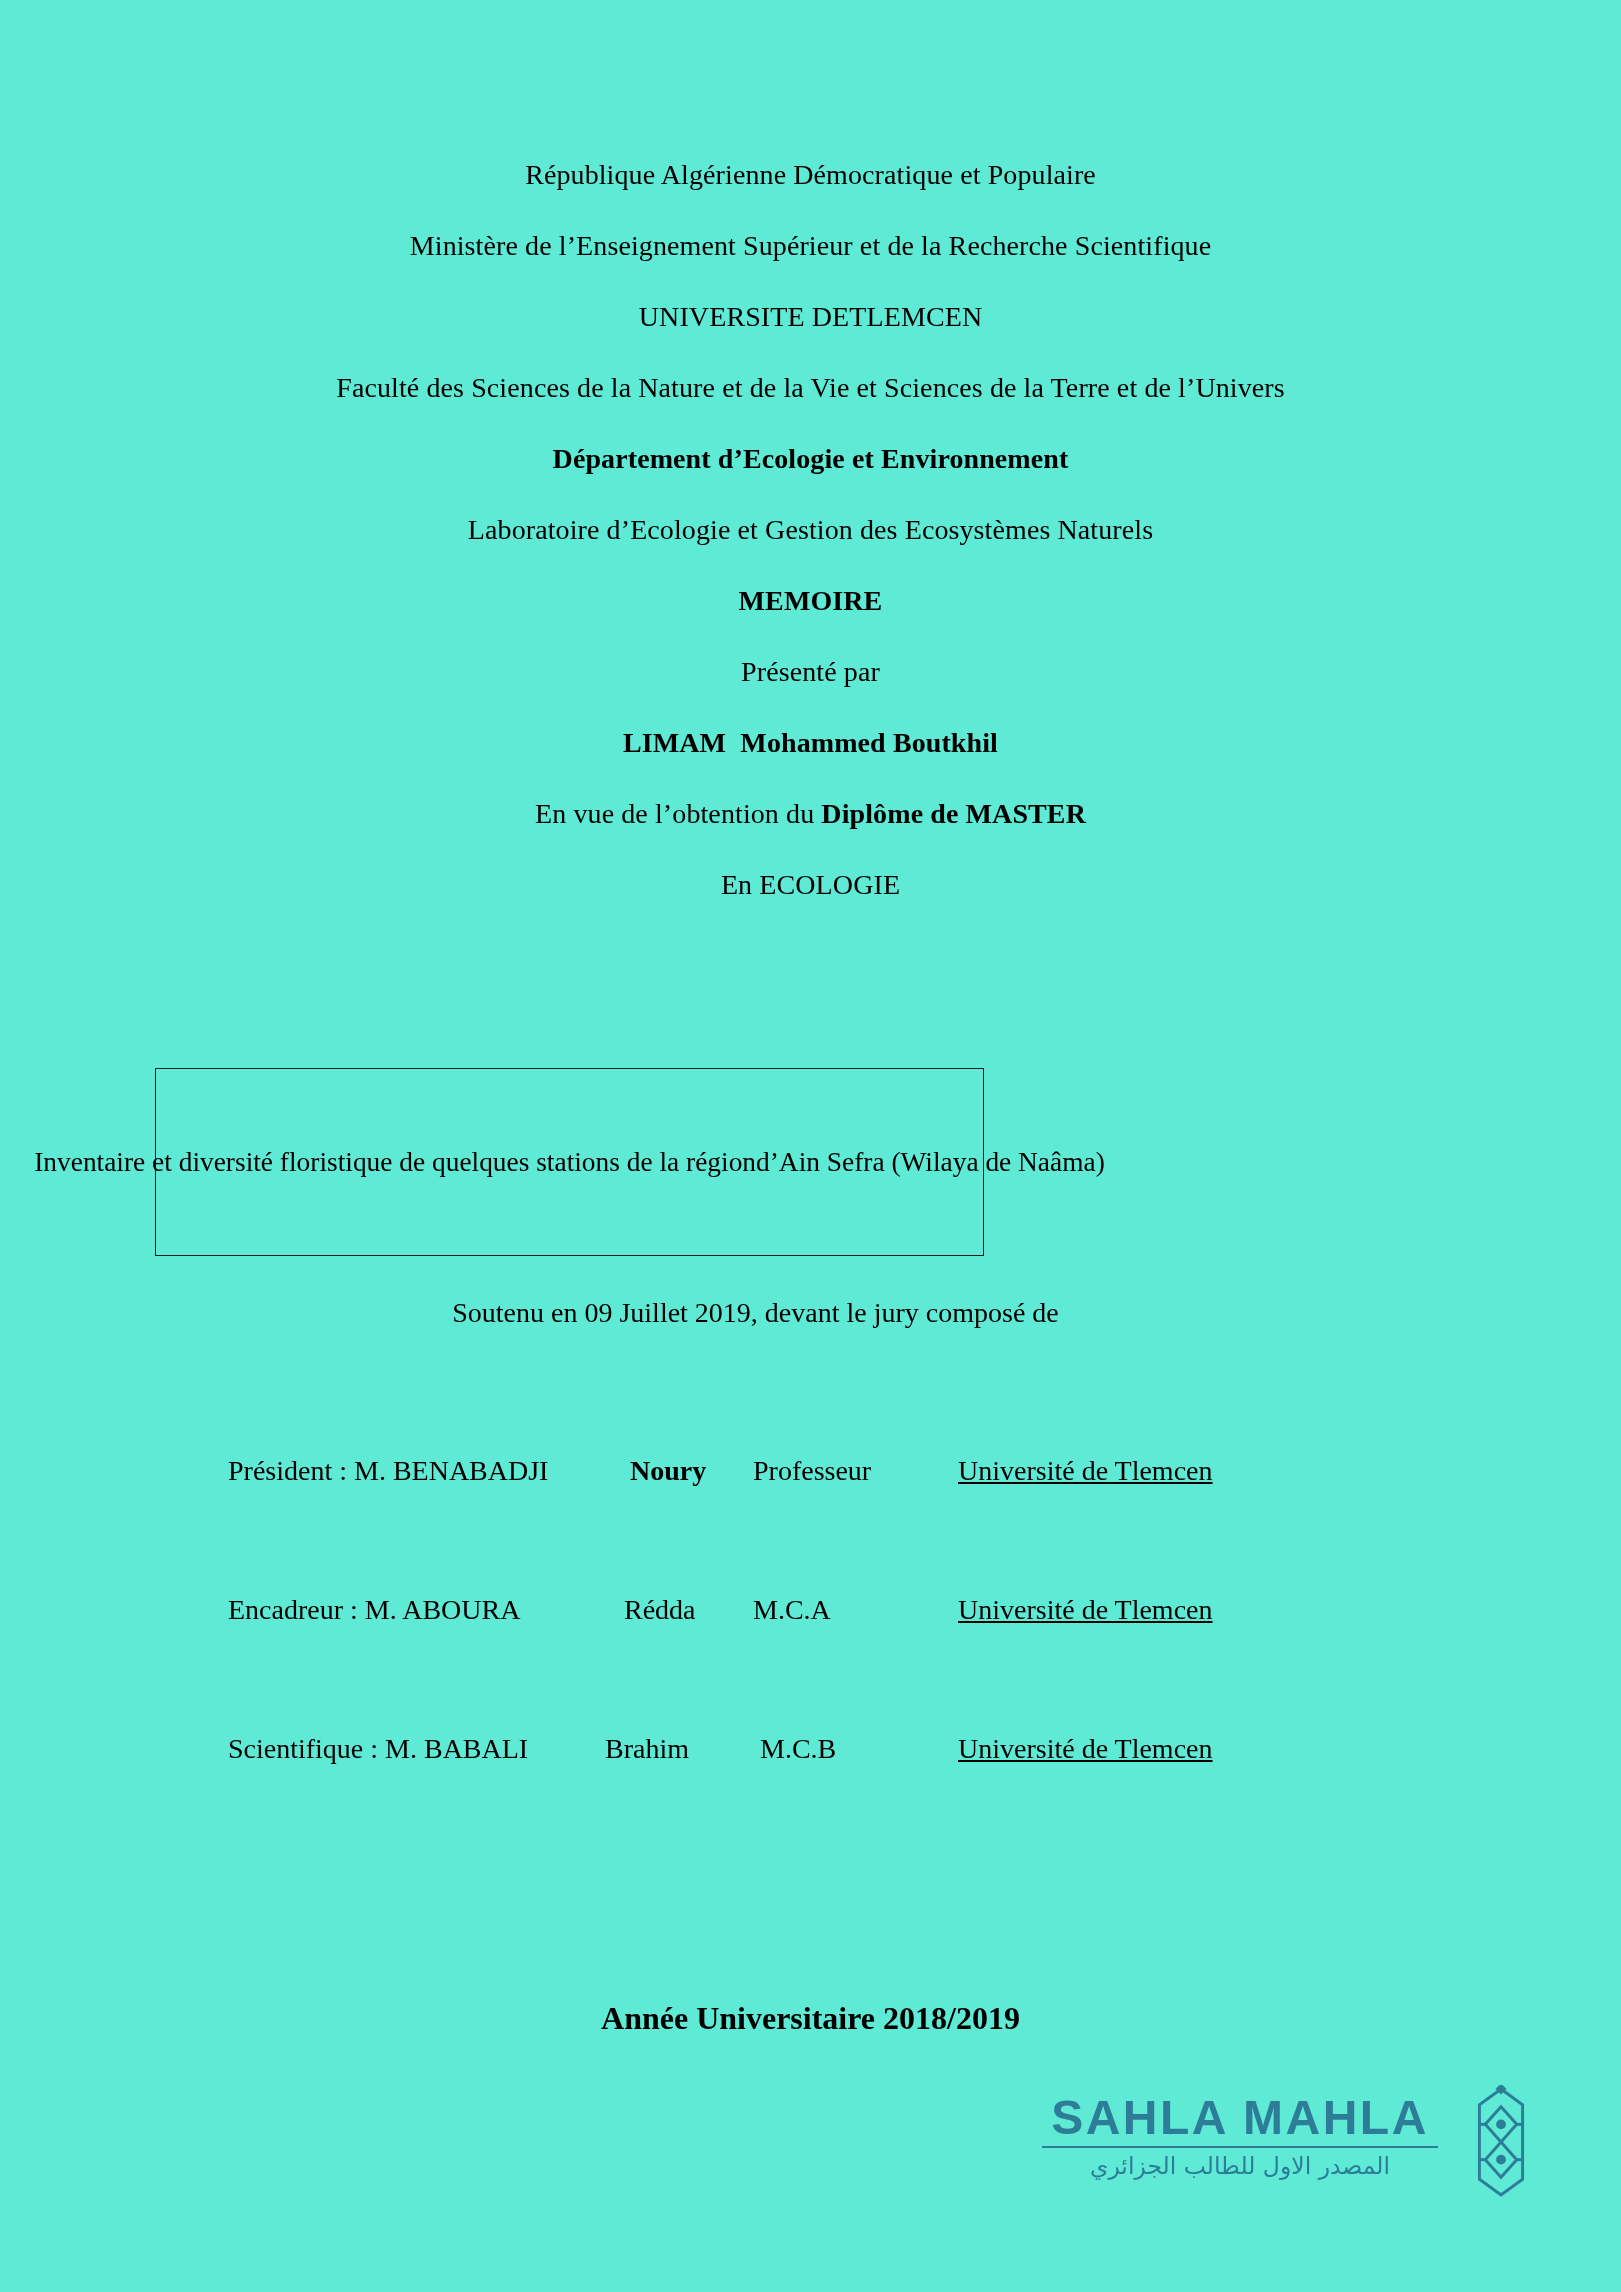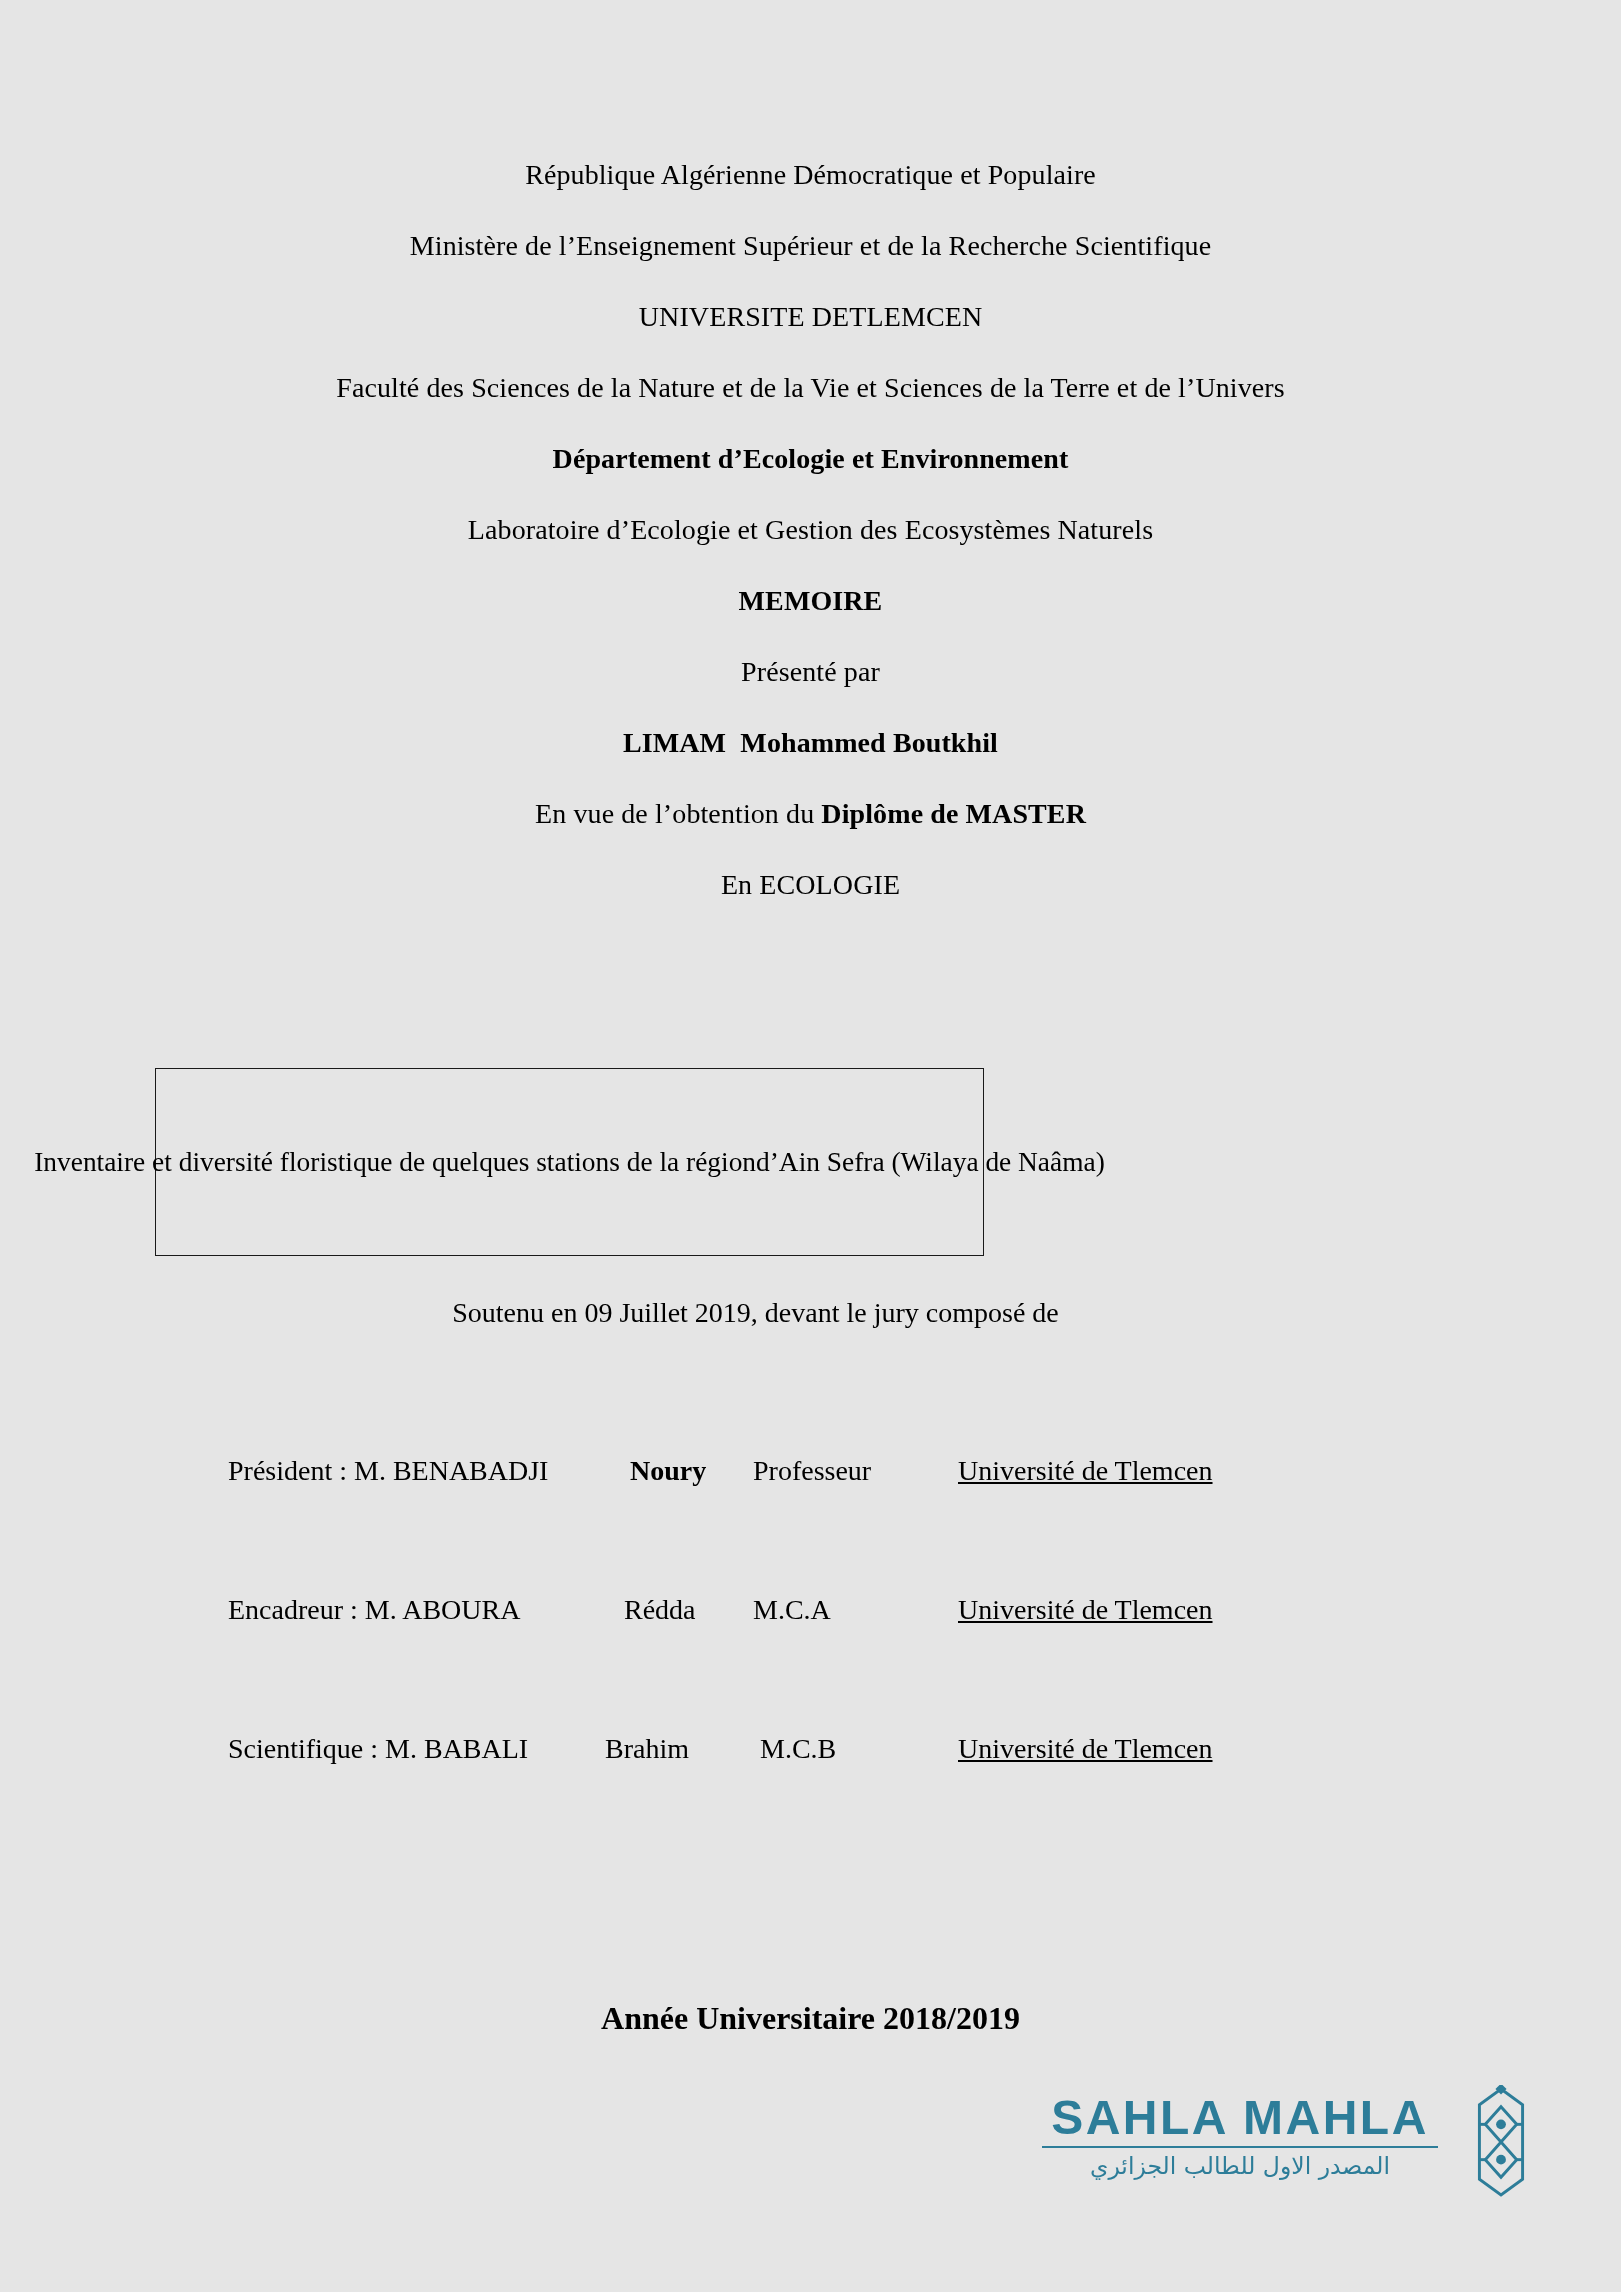--- a/index.html
+++ b/index.html
@@ -8,21 +8,21 @@
     background: #ffffff;
   }
   body {
     font-family: "Liberation Serif", "DejaVu Serif", serif;
     color: #000000;
   }
   .page {
     position: relative;
     width: 1621px;
     height: 2293px;
-    background: #e5e5e5;
+    background: #5eead4;
     overflow: hidden;
     box-sizing: border-box;
   }
 
   
   .header-block {
     position: absolute;
     left: 0;
     top: 139px;
     width: 1621px;

